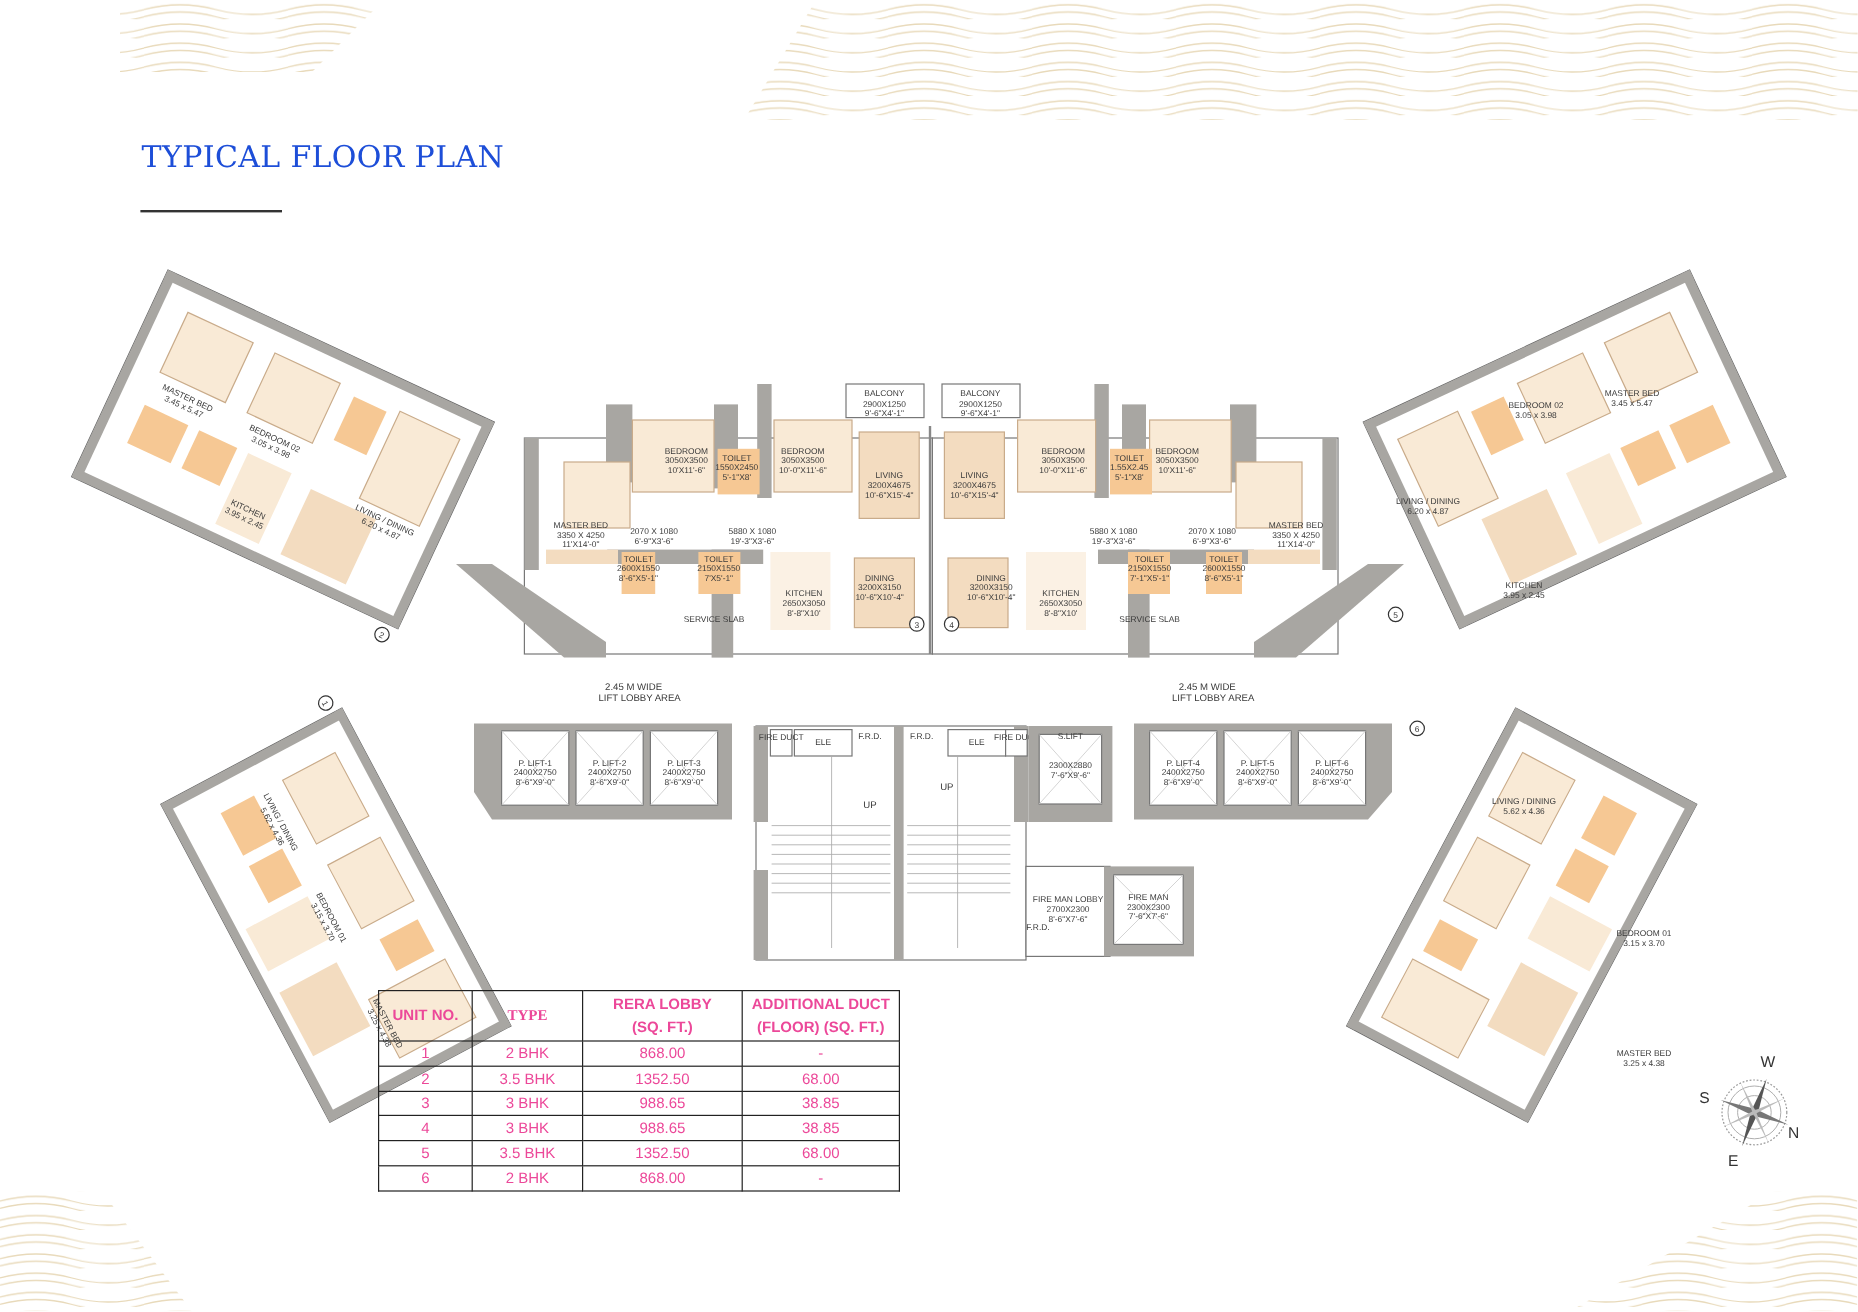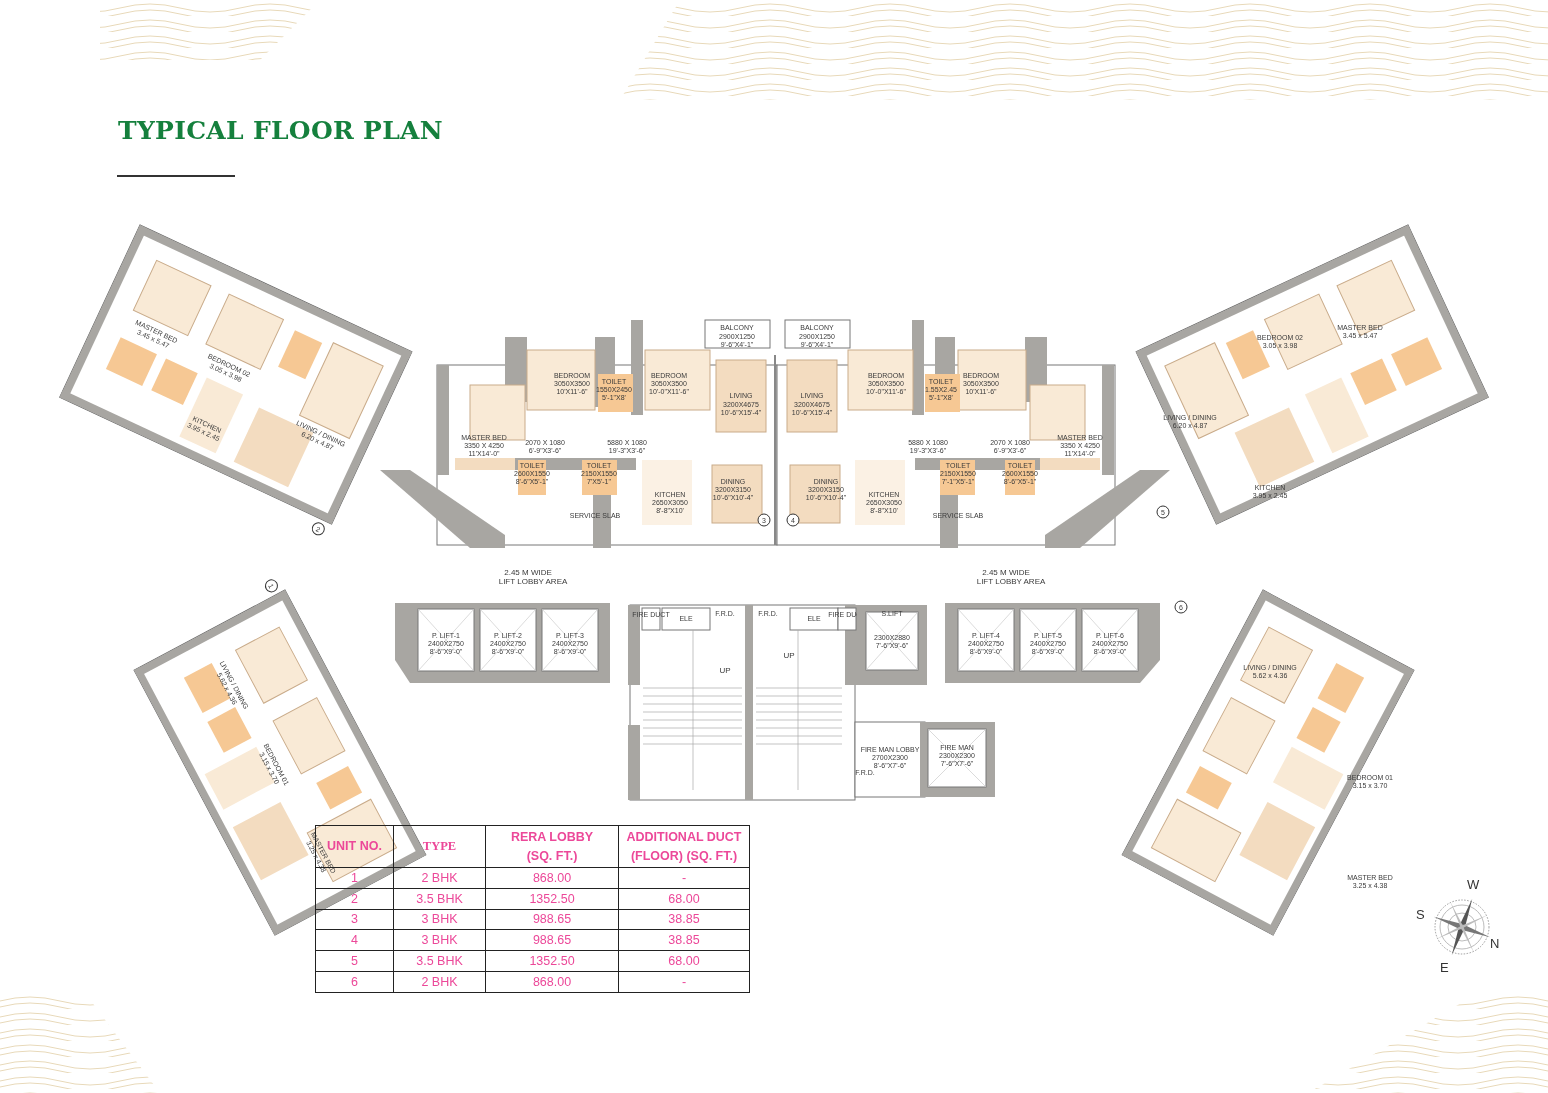--- a/index.html
+++ b/index.html
@@ -3,21 +3,21 @@
 <meta charset="utf-8">
 <style>
   * { box-sizing: border-box; margin: 0; padding: 0; }
   html, body { width: 1548px; height: 1093px; background: #ffffff; overflow: hidden; }
   body { position: relative; font-family: "Liberation Sans", sans-serif; color: #2b2b2b; }
 
   .wave { position: absolute; pointer-events: none; }
   .title {
     position: absolute; left: 118px; top: 116px;
     font-family: "DejaVu Serif", "Liberation Serif", serif;
-    font-weight: bold; font-size: 25px; letter-spacing: 0.3px; color: #15803d;
+    font-weight: normal; font-size: 25px; letter-spacing: 0.3px; color: #1d4ed8;
   }
   .title-rule { position: absolute; left: 117px; top: 175px; width: 118px; height: 1.5px; background: #333; }
 
   .plan { position: absolute; left: 0; top: 0; width: 1548px; height: 1093px; }
   .lbl { font-family: "Liberation Sans", sans-serif; fill: #3a3a3a; font-size: 7px; text-anchor: middle; }
   .lbl-b { font-size: 8px; }
 
   table.area {
     position: absolute; left: 315px; top: 825px; border-collapse: collapse;
     font-family: "Liberation Sans", sans-serif; font-size: 12.5px; color: #ec4899;

